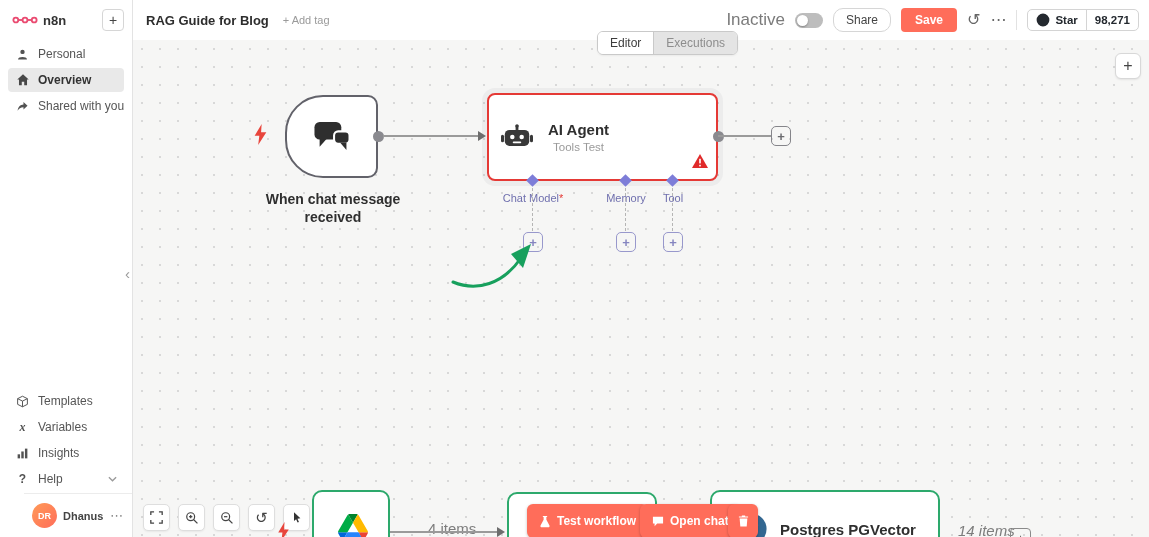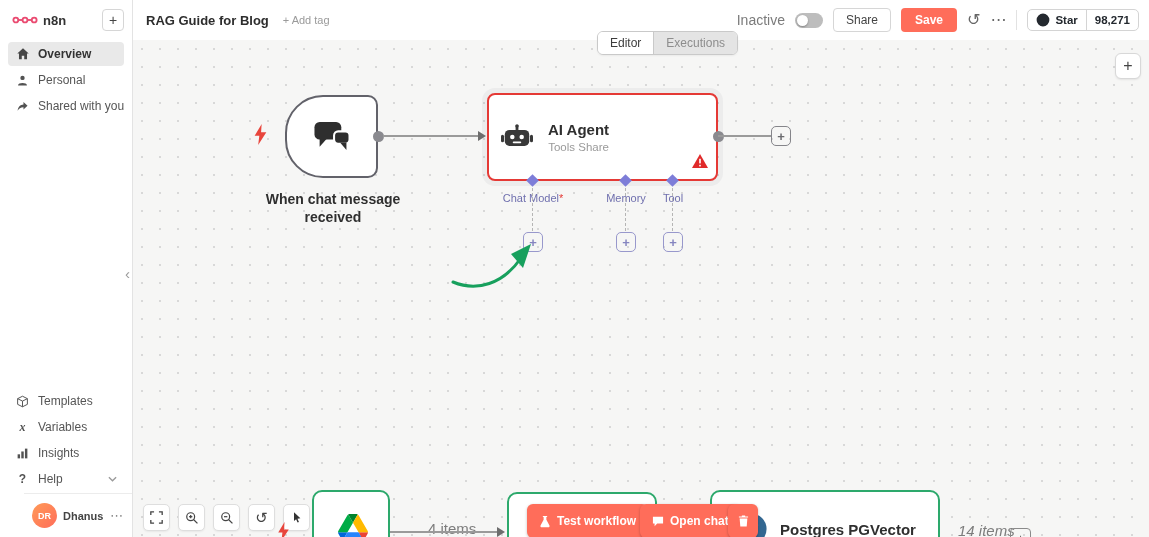--- a/index.html
+++ b/index.html
@@ -21,24 +21,24 @@
   .user-row { display:flex; align-items:center; gap:6px; padding:9px 8px; border-top:1px solid #ececec; cursor:pointer;margin-left:24px; }
   .avatar { width:25px; height:25px; border-radius:50%; background:linear-gradient(135deg,#ff9a57,#ff6d5a); color:#fff; font-size:9px; font-weight:700; display:flex; align-items:center; justify-content:center; flex:none; }
   .user-name { font-size:11px; font-weight:600; color:#444; white-space:nowrap; overflow:hidden; }
   .dots { color:#8a8a8a; font-size:13px; letter-spacing:1px; margin-left:auto; cursor:pointer; }
 
   
   .topbar { position:absolute; left:133px; top:0; right:0; height:40px; background:#fff; display:flex; align-items:center; padding:0 10px 0 13px; z-index:25; }
   .wf-title { font-size:13px; font-weight:600; color:#2d2d2d; }
   .add-tag { font-size:11px; color:#9a9a9a; margin-left:14px; cursor:pointer; }
   .tb-right { margin-left:auto; display:flex; align-items:center; gap:10px; }
-  .status-lbl { font-size:14px; color:#7b7b7b; }
+  .status-lbl { font-size:17px; color:#7b7b7b; }
   .toggle { width:28px; height:15px; border-radius:8px; background:#bdbdbd; position:relative; cursor:pointer; }
   .toggle .knob { position:absolute; left:2px; top:2px; width:11px; height:11px; border-radius:50%; background:#fff; box-shadow:0 1px 2px rgba(0,0,0,.3); }
-  .btn-share { background:#fff; border:1px solid #d6d6d6; border-radius:4px; padding:4px 12px; font-size:12px; color:#444; cursor:pointer; }
+  .btn-share { background:#fff; border:1px solid #d6d6d6; border-radius:10px; padding:4px 12px; font-size:12px; color:#444; cursor:pointer; }
   .btn-save { background:#ff6d5a; border:none; border-radius:4px; padding:5px 14px; font-size:12px; font-weight:600; color:#fff; cursor:pointer; }
   .icon-txt { font-size:16px; color:#666; cursor:pointer; line-height:1; }
   .vdiv { width:1px; height:20px; background:#e2e2e2; }
   .gh { display:flex; align-items:stretch; border:1px solid #d4d4d4; border-radius:5px; overflow:hidden; background:#fff; cursor:pointer; }
   .gh-left { display:flex; align-items:center; gap:5px; padding:3px 8px; font-size:11.5px; font-weight:600; color:#24292f; }
   .gh-count { display:flex; align-items:center; padding:3px 8px; border-left:1px solid #d4d4d4; font-size:11.5px; font-weight:600; color:#24292f; }
 
   
   .tabs-wrap { position:absolute; left:597px; top:31px; display:flex; border:1px solid #c9c9c9; border-radius:6px; overflow:hidden; z-index:40; box-shadow:0 1px 2px rgba(0,0,0,.05); }
   .tab { padding:4px 12px; font-size:12px; cursor:pointer; }
@@ -97,36 +97,36 @@
           <line x1="8.2" y1="8" x2="13.8" y2="8"></line>
             <line x1="20.2" y1="8" x2="25.8" y2="8"></line>
         </g>
       </svg>
       <span>n8n</span>
     </div>
     <button class="new-wf-btn">+</button>
   </div>
 
   <nav>
-    <div class="nav-item active">
-      <span class="nav-icon">
-        <svg width="14" height="14" viewBox="0 0 16 16">
-            <path d="M8 1.5 L14.5 7.5 H12.6 V14 H9.4 V10 H6.6 V14 H3.4 V7.5 H1.5 Z" fill="#474747"></path>
-          </svg>
-      </span>
-      <span>Overview</span>
-    </div>
     <div class="nav-item">
       <span class="nav-icon">
         <svg width="13" height="13" viewBox="0 0 16 16">
             <circle cx="8" cy="4.8" r="2.7" fill="#525252"></circle>
             <path d="M2.5 14 C2.5 10.2 13.5 10.2 13.5 14 Z" fill="#525252"></path>
           </svg>
       </span>
       <span>Personal</span>
+    </div>
+    <div class="nav-item active">
+      <span class="nav-icon">
+        <svg width="14" height="14" viewBox="0 0 16 16">
+            <path d="M8 1.5 L14.5 7.5 H12.6 V14 H9.4 V10 H6.6 V14 H3.4 V7.5 H1.5 Z" fill="#474747"></path>
+          </svg>
+      </span>
+      <span>Overview</span>
     </div>
     <div class="nav-item">
       <span class="nav-icon">
         <svg width="13" height="13" viewBox="0 0 16 16">
             <path d="M9.2 2.6 L14.2 7.2 L9.2 11.8 V8.9 C5.6 8.9 3.7 10.4 2 13.2 C2.4 8.6 5.2 5.8 9.2 5.5 Z" fill="#525252"></path>
           </svg>
       </span>
       <span>Shared with you</span>
     </div>
   </nav>
@@ -238,21 +238,21 @@
         <circle cx="17" cy="1.8" r="1.8" fill="#383838"></circle>
       <rect x="4" y="6" width="26" height="17" rx="5" fill="#383838"></rect>
       <rect x="0" y="11" width="3.2" height="8" rx="1.6" fill="#383838"></rect>
       <rect x="30.8" y="11" width="3.2" height="8" rx="1.6" fill="#383838"></rect>
       <circle cx="12" cy="13.5" r="2.4" fill="#fff"></circle>
         <circle cx="22" cy="13.5" r="2.4" fill="#fff"></circle>
       <rect x="12.5" y="18.2" width="9" height="1.8" rx="0.9" fill="#fff"></rect>
     </svg>
     <div>
       <div class="agent-title">AI Agent</div>
-      <div class="agent-sub">Tools Share</div>
+      <div class="agent-sub">Tools Test</div>
     </div>
     <span class="warn">
       <svg width="18" height="16" viewBox="0 0 20 18">
           <path d="M10 1 L19 17 H1 Z" fill="#e02a2a"></path>
           <rect x="9.1" y="6.5" width="1.8" height="5.2" fill="#fff"></rect>
           <rect x="9.1" y="13.3" width="1.8" height="1.8" fill="#fff"></rect>
         </svg>
     </span>
   </div>
   <span class="abs out-dot" style="left:580px; top:91px;"></span>

